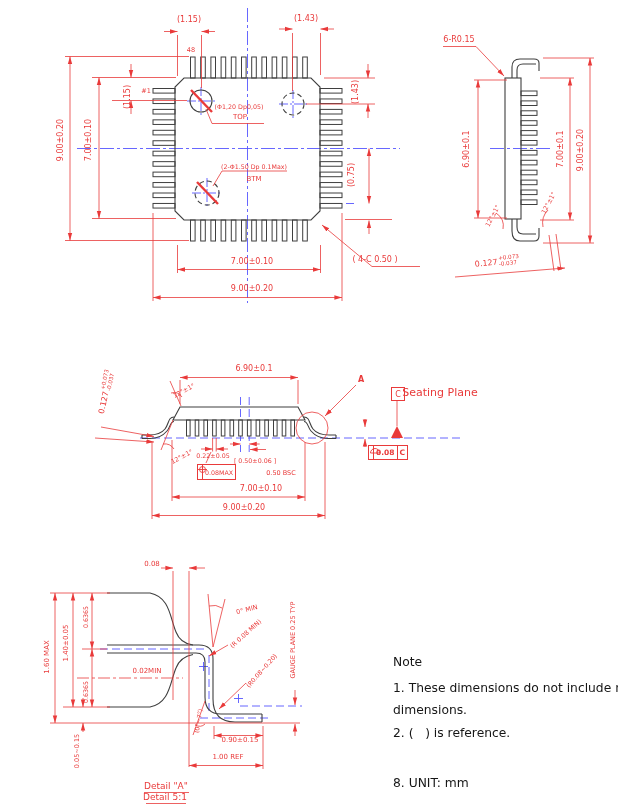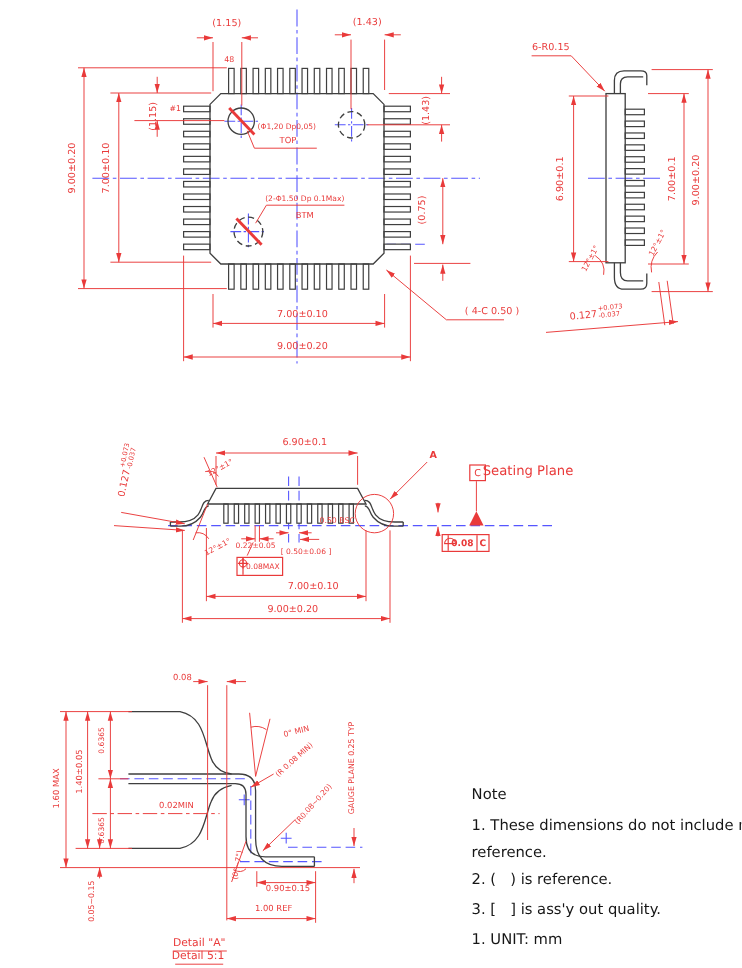--- a/index.html
+++ b/index.html
@@ -281,21 +281,21 @@
 <div class="lbl f65" style="left:146px;top:91px">#1</div>
 <div class="lbl" style="left:128px;top:97px;transform:translate(-50%,-50%) rotate(-90deg)">(1.15)</div>
 <div class="lbl" style="left:356px;top:92px;transform:translate(-50%,-50%) rotate(-90deg)">(1.43)</div>
 <div class="lbl" style="left:61px;top:140px;transform:translate(-50%,-50%) rotate(-90deg)">9.00±0.20</div>
 <div class="lbl" style="left:89px;top:140px;transform:translate(-50%,-50%) rotate(-90deg)">7.00±0.10</div>
 <div class="lbl f6" style="left:239px;top:107px">(Φ1,20 Dp0,05)</div>
 <div class="lbl f7" style="left:240px;top:117.5px">TOP</div>
 <div class="lbl f6" style="left:254px;top:167px">(2-Φ1.50 Dp 0.1Max)</div>
 <div class="lbl f7" style="left:254px;top:180px">BTM</div>
 <div class="lbl" style="left:352px;top:175px;transform:translate(-50%,-50%) rotate(-90deg)">(0.75)</div>
-<div class="lbl" style="left:410px;top:260px">( 4-C 0.50 )</div>
+<div class="lbl" style="left:375px;top:260px">( 4-C 0.50 )</div>
 <div class="lbl" style="left:252px;top:262px">7.00±0.10</div>
 <div class="lbl" style="left:252px;top:289px">9.00±0.20</div>
 
 <div class="lbl" style="left:459px;top:40px">6-R0.15</div>
 <div class="lbl" style="left:467px;top:149px;transform:translate(-50%,-50%) rotate(-90deg)">6.90±0.1</div>
 <div class="lbl" style="left:561px;top:149px;transform:translate(-50%,-50%) rotate(-90deg)">7.00±0.1</div>
 <div class="lbl" style="left:581px;top:150px;transform:translate(-50%,-50%) rotate(-90deg)">9.00±0.20</div>
 <div class="lbl f6" style="left:493px;top:216px;transform:translate(-50%,-50%) rotate(-62deg)">12°±1°</div>
 <div class="lbl f6" style="left:549px;top:203px;transform:translate(-50%,-50%) rotate(-62deg)">12°±1°</div>
 <div class="lbl" style="left:497px;top:262px;transform:translate(-50%,-50%) rotate(-6deg)"><span>0.127</span><span class="stack">
@@ -305,21 +305,21 @@
 
 <div class="lbl" style="left:254px;top:369px">6.90±0.1</div>
 <div class="lbl f6" style="left:184px;top:391px;transform:translate(-50%,-50%) rotate(-28deg)">12°±1°</div>
 <div class="lbl" style="left:106px;top:392px;transform:translate(-50%,-50%) rotate(-78deg)"><span>0.127</span><span class="stack">
         <span>+0.073</span>
         <span>-0.037</span>
       </span></div>
 <div class="lbl f6" style="left:182px;top:457px;transform:translate(-50%,-50%) rotate(-28deg)">12°±1°</div>
 <div class="lbl f6" style="left:213px;top:456px">0.22±0.05</div>
 <div class="lbl f6" style="left:255px;top:461px">[ 0.50±0.06 ]</div>
-<div class="lbl f65" style="left:281px;top:434px">0.50 BSC</div>
+<div class="lbl f65" style="left:281px;top:473px">0.50 BSC</div>
 <div class="frame" style="left:197px;top:464px;height:14px">
   <span class="cell">
         <svg width="9" height="9" viewBox="0 0 9 9">
           <circle cx="4.5" cy="4.5" r="3" stroke="#e93a3a" fill="none" stroke-width="0.9"></circle>
           <path d="M4.5,0 V9 M0,4.5 H9" stroke="#e93a3a" stroke-width="0.9"></path>
         </svg>
       </span>
   <span class="cell">0.08MAX</span>
 </div>
 <div class="lbl" style="left:261px;top:489px">7.00±0.10</div>
@@ -349,18 +349,17 @@
 <div class="lbl f6" style="left:262px;top:671px;transform:translate(-50%,-50%) rotate(-48deg)">(R0.08~0.20)</div>
 <div class="lbl f65" style="left:293px;top:640px;transform:translate(-50%,-50%) rotate(-90deg)">GAUGE PLANE 0.25 TYP</div>
 <div class="lbl f6" style="left:199px;top:721px;transform:translate(-50%,-50%) rotate(-80deg)">(0°~7°)</div>
 <div class="lbl f7" style="left:240px;top:741px">0.90±0.15</div>
 <div class="lbl f7" style="left:228px;top:758px">1.00 REF</div>
 <div class="lbl f9" style="left:166px;top:787px">Detail "A"</div>
 <div class="lbl f9" style="left:165px;top:798px">Detail 5:1</div>
 
 <div class="note" style="top:655px">Note</div>
 <div class="note" style="top:681px">1. These dimensions do not include mold</div>
-<div class="note" style="top:703px">reference.</div>
+<div class="note" style="top:703px">dimensions.</div>
 <div class="note" style="top:726px">2. (&nbsp;&nbsp;&nbsp;) is reference.</div>
-<div class="note" style="top:751px">3. [&nbsp;&nbsp;&nbsp;] is ass'y out quality.</div>
-<div class="note" style="top:776px">1. UNIT: mm</div>
+<div class="note" style="top:776px">8. UNIT: mm</div>
 
 </div>
 
 </body></html>

